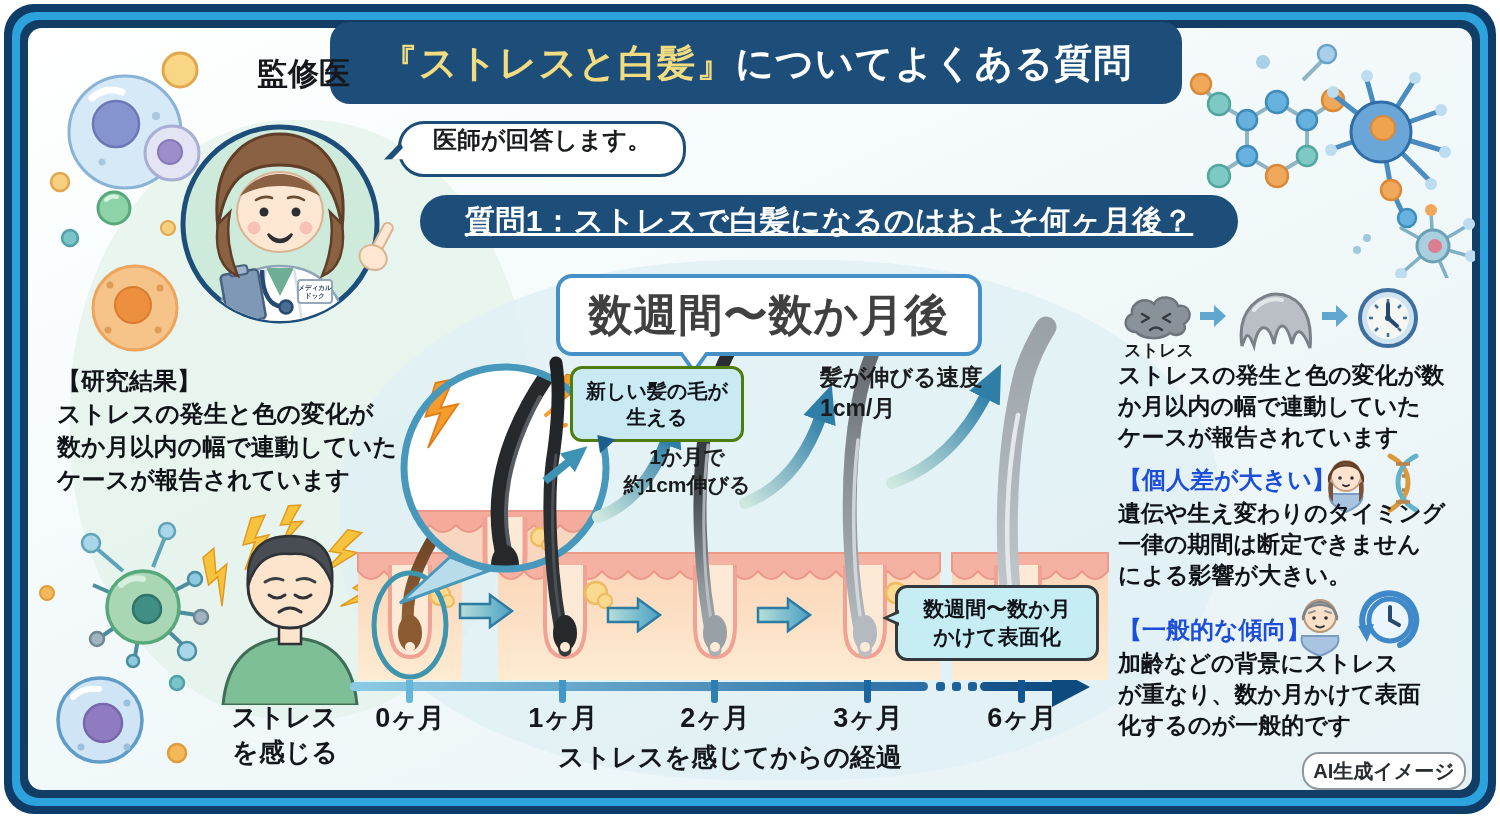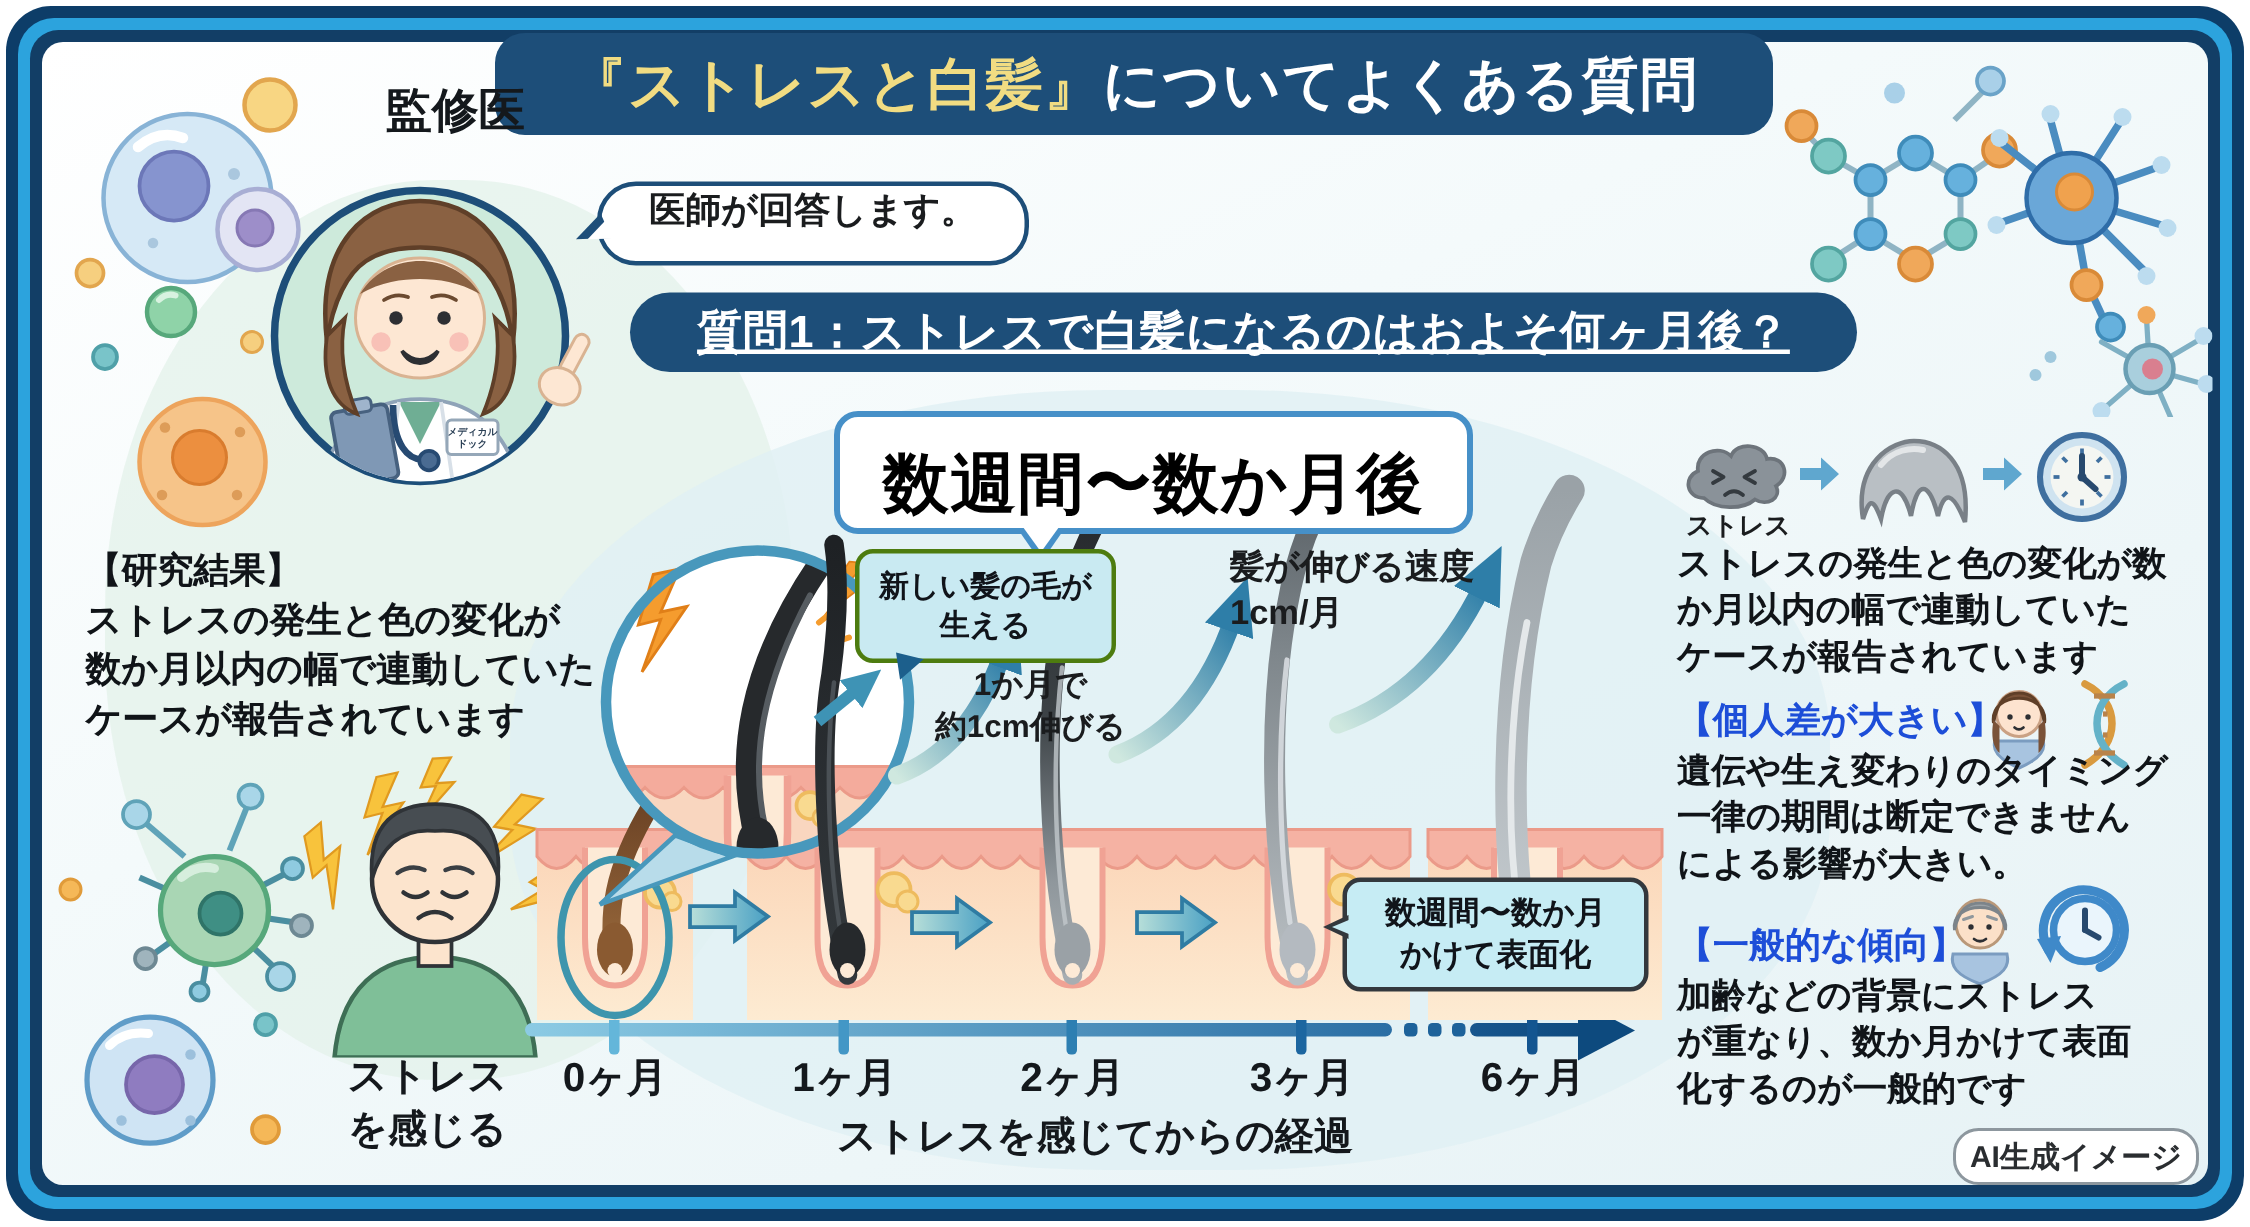--- a/index.html
+++ b/index.html
@@ -8,37 +8,37 @@
   .abs{position:absolute;}
   .nw{white-space:nowrap;}
   
   .f1{inset:4px;border-radius:30px;background:#0d3d68;}
   .f2{inset:12px;border-radius:24px;background:#2ca3dd;}
   .f3{inset:20px;border-radius:19px;background:#123e66;}
   .panel{inset:28px;border-radius:14px;background:linear-gradient(155deg,#ffffff 0%,#f4fafb 40%,#e6f2f5 100%);}
   .blob1{left:70px;top:120px;width:460px;height:600px;border-radius:48%;background:#e3f1ea;opacity:.75;}
   .blob2{left:340px;top:260px;width:880px;height:520px;border-radius:45%;background:#e0f0f4;opacity:.8;}
   
-  .title-banner{left:330px;top:22px;width:852px;height:68px;border-radius:20px;background:#1d4e79;
+  .title-banner{left:330px;top:22px;width:852px;height:82px;border-radius:20px;background:#1d4e79;
     display:flex;align-items:center;justify-content:center;font-size:38px;font-weight:900;letter-spacing:1px;}
   .title-hl{color:#f1dc82;} .title-rest{color:#ffffff;}
   .supervisor{left:213px;top:53px;font-size:31px;font-weight:900;color:#14181c;margin-left:44px;}
   
   .speech{left:398px;top:121px;width:282px;height:50px;background:#fff;border:3.5px solid #1d4e79;border-radius:26px;
     display:flex;justify-content:center;font-size:24px;font-weight:800;}
   .speech .tail-o{position:absolute;left:-18px;top:22px;width:0;height:0;border-right:22px solid #1d4e79;
     border-top:9px solid transparent;border-bottom:9px solid transparent;transform:rotate(-24deg);}
   .speech .tail-i{position:absolute;left:-10px;top:25px;width:0;height:0;border-right:17px solid #fff;
     border-top:7px solid transparent;border-bottom:7px solid transparent;transform:rotate(-24deg);}
   
   .question{left:420px;top:195px;width:818px;height:53px;border-radius:27px;background:#1d4e79;color:#fff;
     display:flex;align-items:center;justify-content:center;font-size:30px;font-weight:800;letter-spacing:.5px;text-decoration:underline;}
   
   .answer{left:556px;top:274px;width:418px;height:74px;background:#fff;border:4px solid #4690c8;border-radius:16px;
-    display:flex;align-items:flex-end;justify-content:center;font-size:44px;font-weight:900;color:#000000;letter-spacing:1px;}
+    display:flex;align-items:center;justify-content:center;font-size:44px;font-weight:900;color:#404040;letter-spacing:1px;}
   .answer .tail-o{position:absolute;left:118px;bottom:-23px;width:0;height:0;border-top:23px solid #4690c8;
     border-left:16px solid transparent;border-right:16px solid transparent;}
   .answer .tail-i{position:absolute;left:121px;bottom:-16px;width:0;height:0;border-top:18px solid #fff;
     border-left:13px solid transparent;border-right:13px solid transparent;}
   
   .cyanbub{background:#c9eaf2;border:3px solid #4d7c0f;border-radius:12px;display:flex;flex-direction:column;
     align-items:center;justify-content:center;font-weight:800;color:#10141a;}
   .newhair{left:570px;top:366px;width:168px;height:70px;font-size:20px;line-height:26px;}
   .newhair .tail{position:absolute;left:22px;bottom:-15px;width:0;height:0;border-top:17px solid #1c5f8c;
     border-left:7px solid transparent;border-right:12px solid transparent;transform:rotate(14deg);}

